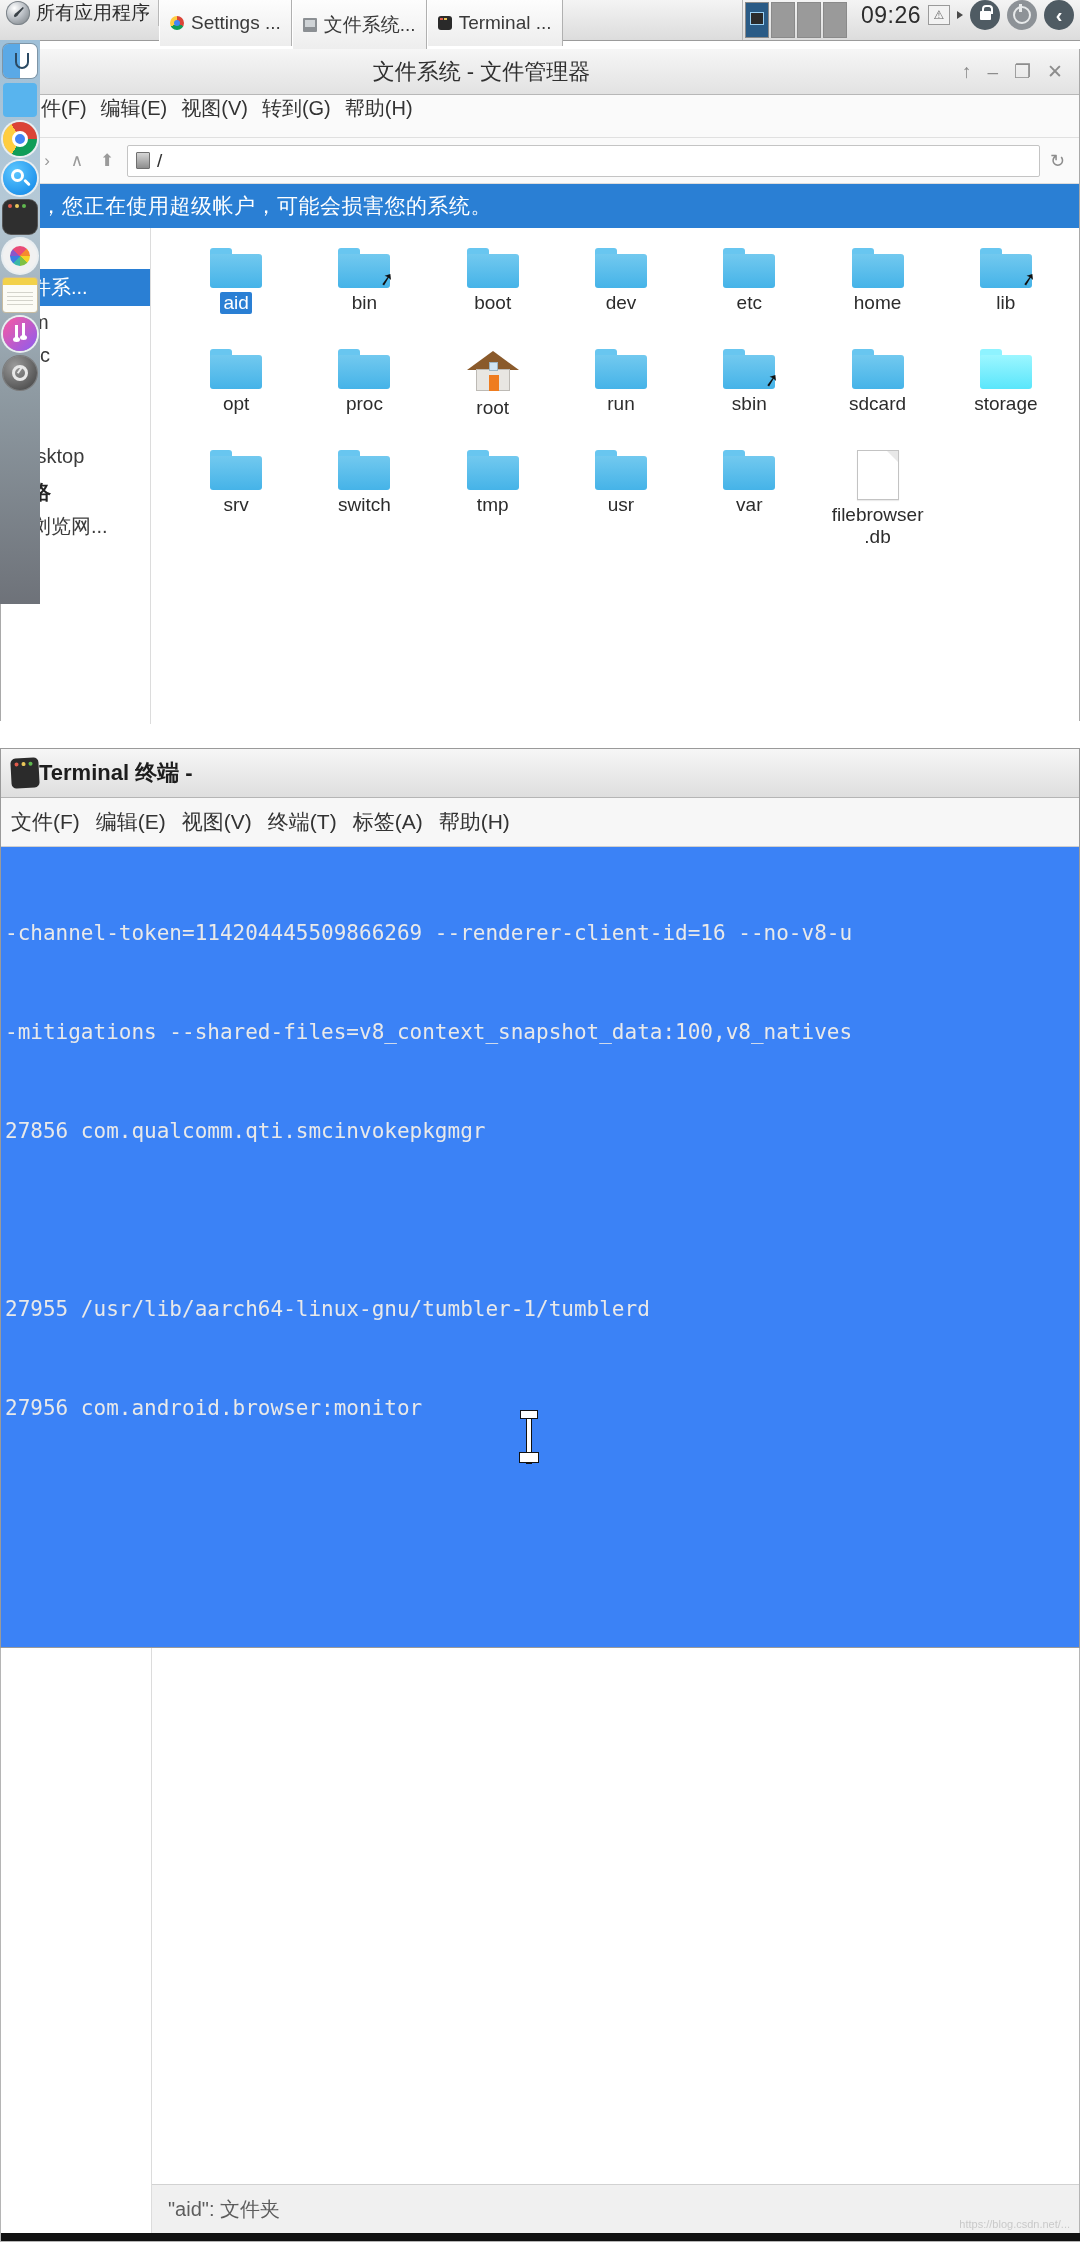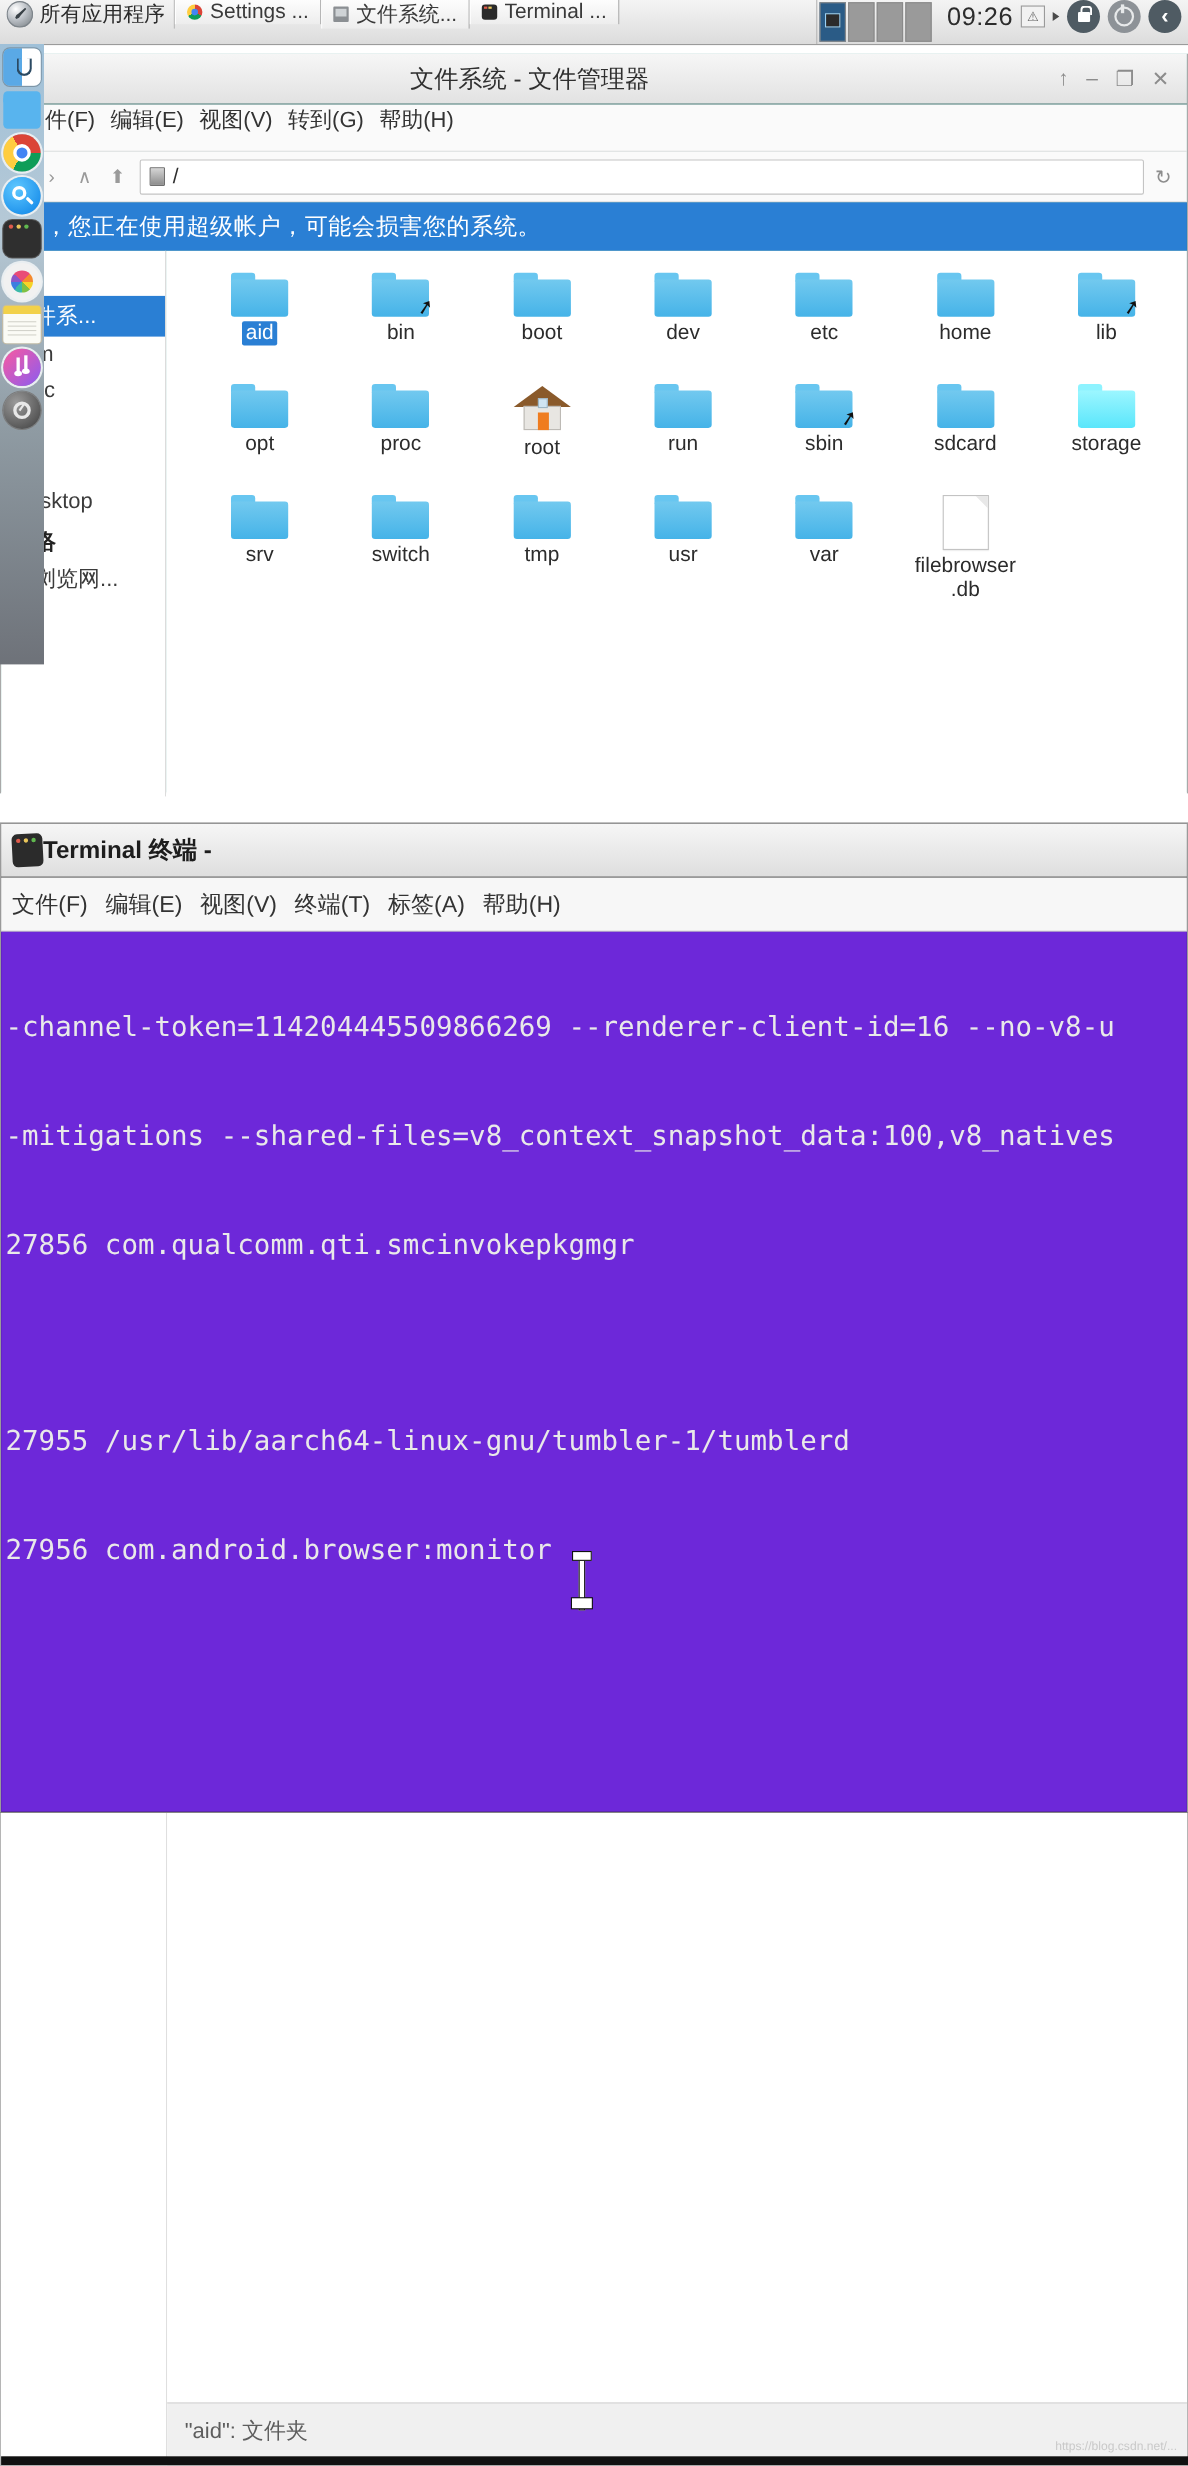--- a/index.html
+++ b/index.html
@@ -35,21 +35,21 @@
   }
   .rocket-icon:after{
     content:"";position:absolute;left:5px;top:5px;width:14px;height:14px;
     background:#3a4248;
     clip-path:polygon(85% 8%, 92% 15%, 55% 58%, 45% 72%, 28% 80%, 20% 72%, 28% 55%, 42% 45%);
   }
   .panel-appsbtn .lbl{font-size:19px;color:#2b2b2b;white-space:nowrap;}
 
   .taskbtn{
     display:flex;align-items:center;gap:7px;
-    padding:0 10px;min-width:0;
+    padding:12px 10px;min-width:0;
     background:linear-gradient(#fdfdfd,#ededed);
     border-left:1px solid #ffffff;
     border-right:1px solid #b0b0b0;
     max-width:150px;
   }
   .taskbtn .tlbl{font-size:19px;color:#3a3a3a;white-space:nowrap;overflow:hidden;text-overflow:clip;}
   .mini-chrome{
     width:14px;height:14px;border-radius:50%;flex:0 0 auto;
     background:conic-gradient(#db4437 0 33%, #0f9d58 0 66%, #ffcd40 0 100%);
     position:relative;
@@ -188,23 +188,23 @@
   }
   .term-title{
     height:48px;background:linear-gradient(#f6f6f6,#dedede);border-bottom:1px solid #b5b5b5;
     display:flex;align-items:center;position:relative;
   }
   .term-title .ic{width:28px;height:30px;background:#2b2b2b;border-radius:5px;margin-left:10px;position:relative;flex:0 0 auto;transform:rotate(-3deg);}
   .term-title .ic:after{content:"";position:absolute;left:4px;top:4px;width:4px;height:4px;border-radius:50%;background:#e05b4b;box-shadow:7px 0 0 #e9c65a,14px 0 0 #60b84f;}
   .term-title .tx{flex:1 1 auto;font-size:22px;font-weight:bold;color:#1d1d1d;margin-right:38px;}
   .term-menu{height:48px;background:#f7f7f7;border-bottom:1px solid #cfcfcf;display:flex;align-items:center;gap:16px;padding-left:10px;font-size:21px;color:#333;}
   .term-screen{
-    background:#6d28d9;color:#e9e9e9;
+    background:#3b82f6;color:#e9e9e9;
     font-family:"DejaVu Sans Mono","Liberation Mono",monospace;
-    font-size:25px;line-height:33px;
+    font-size:21px;line-height:33px;
     padding:4px 0 0 4px;
     height:calc(900px - 48px - 48px - 8px);
     overflow:hidden;white-space:pre;
   }
   .term-line{height:33px;}
   .term-line.blank{height:13px;}
   .ibeam{
     position:absolute;left:520px;top:1410px;width:18px;height:54px;z-index:30;
   }
   .ibeam:before{content:"";position:absolute;left:6px;top:0;width:6px;height:54px;background:#fff;border:1px solid #111;box-sizing:border-box;}

